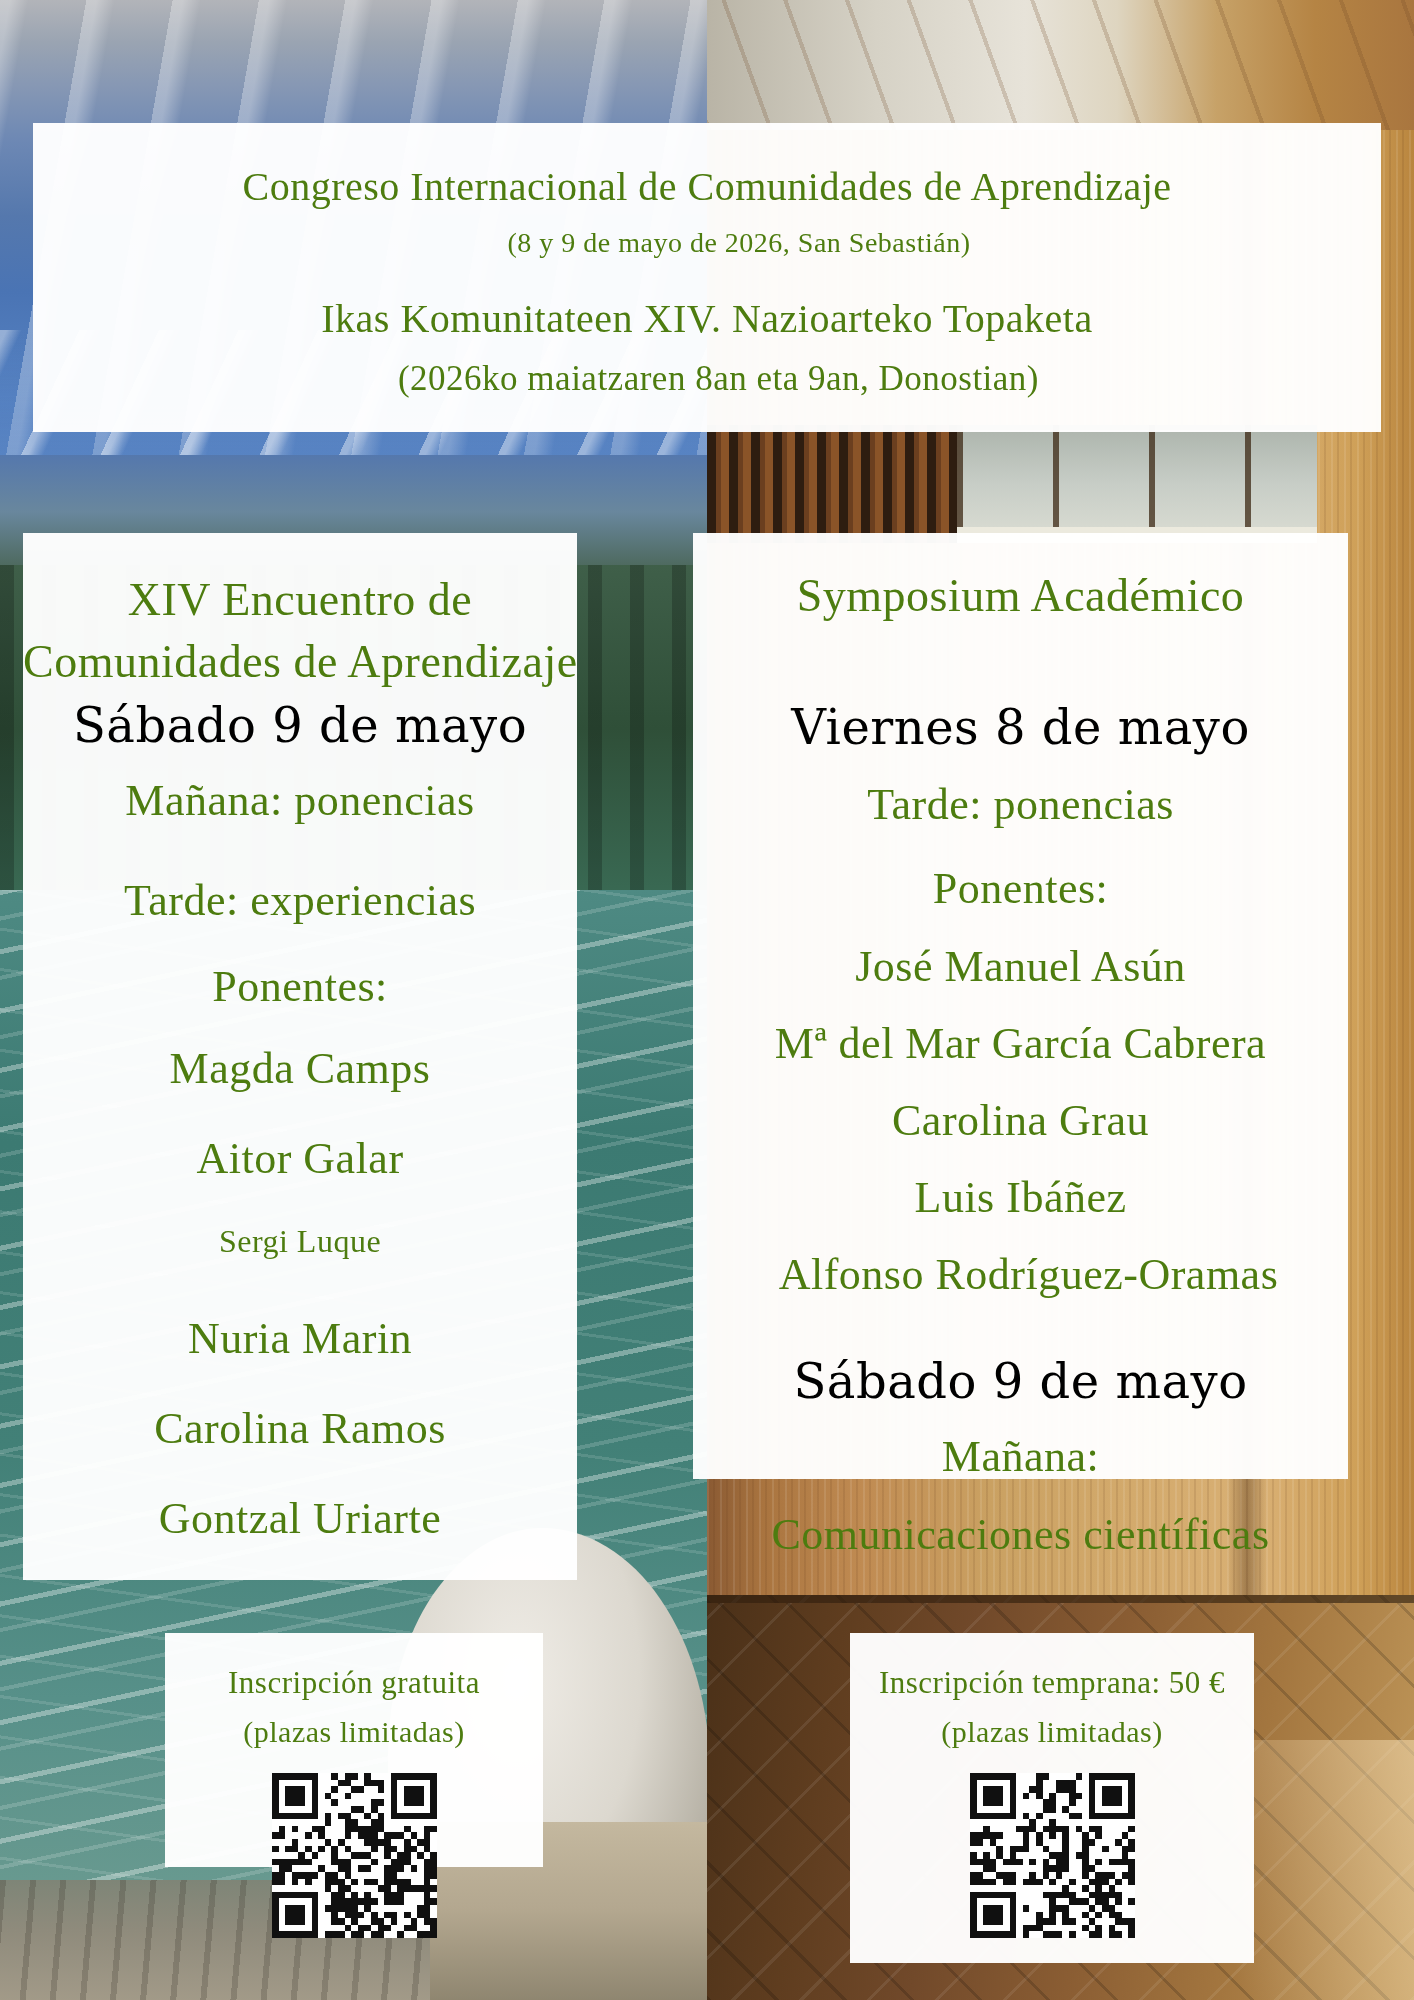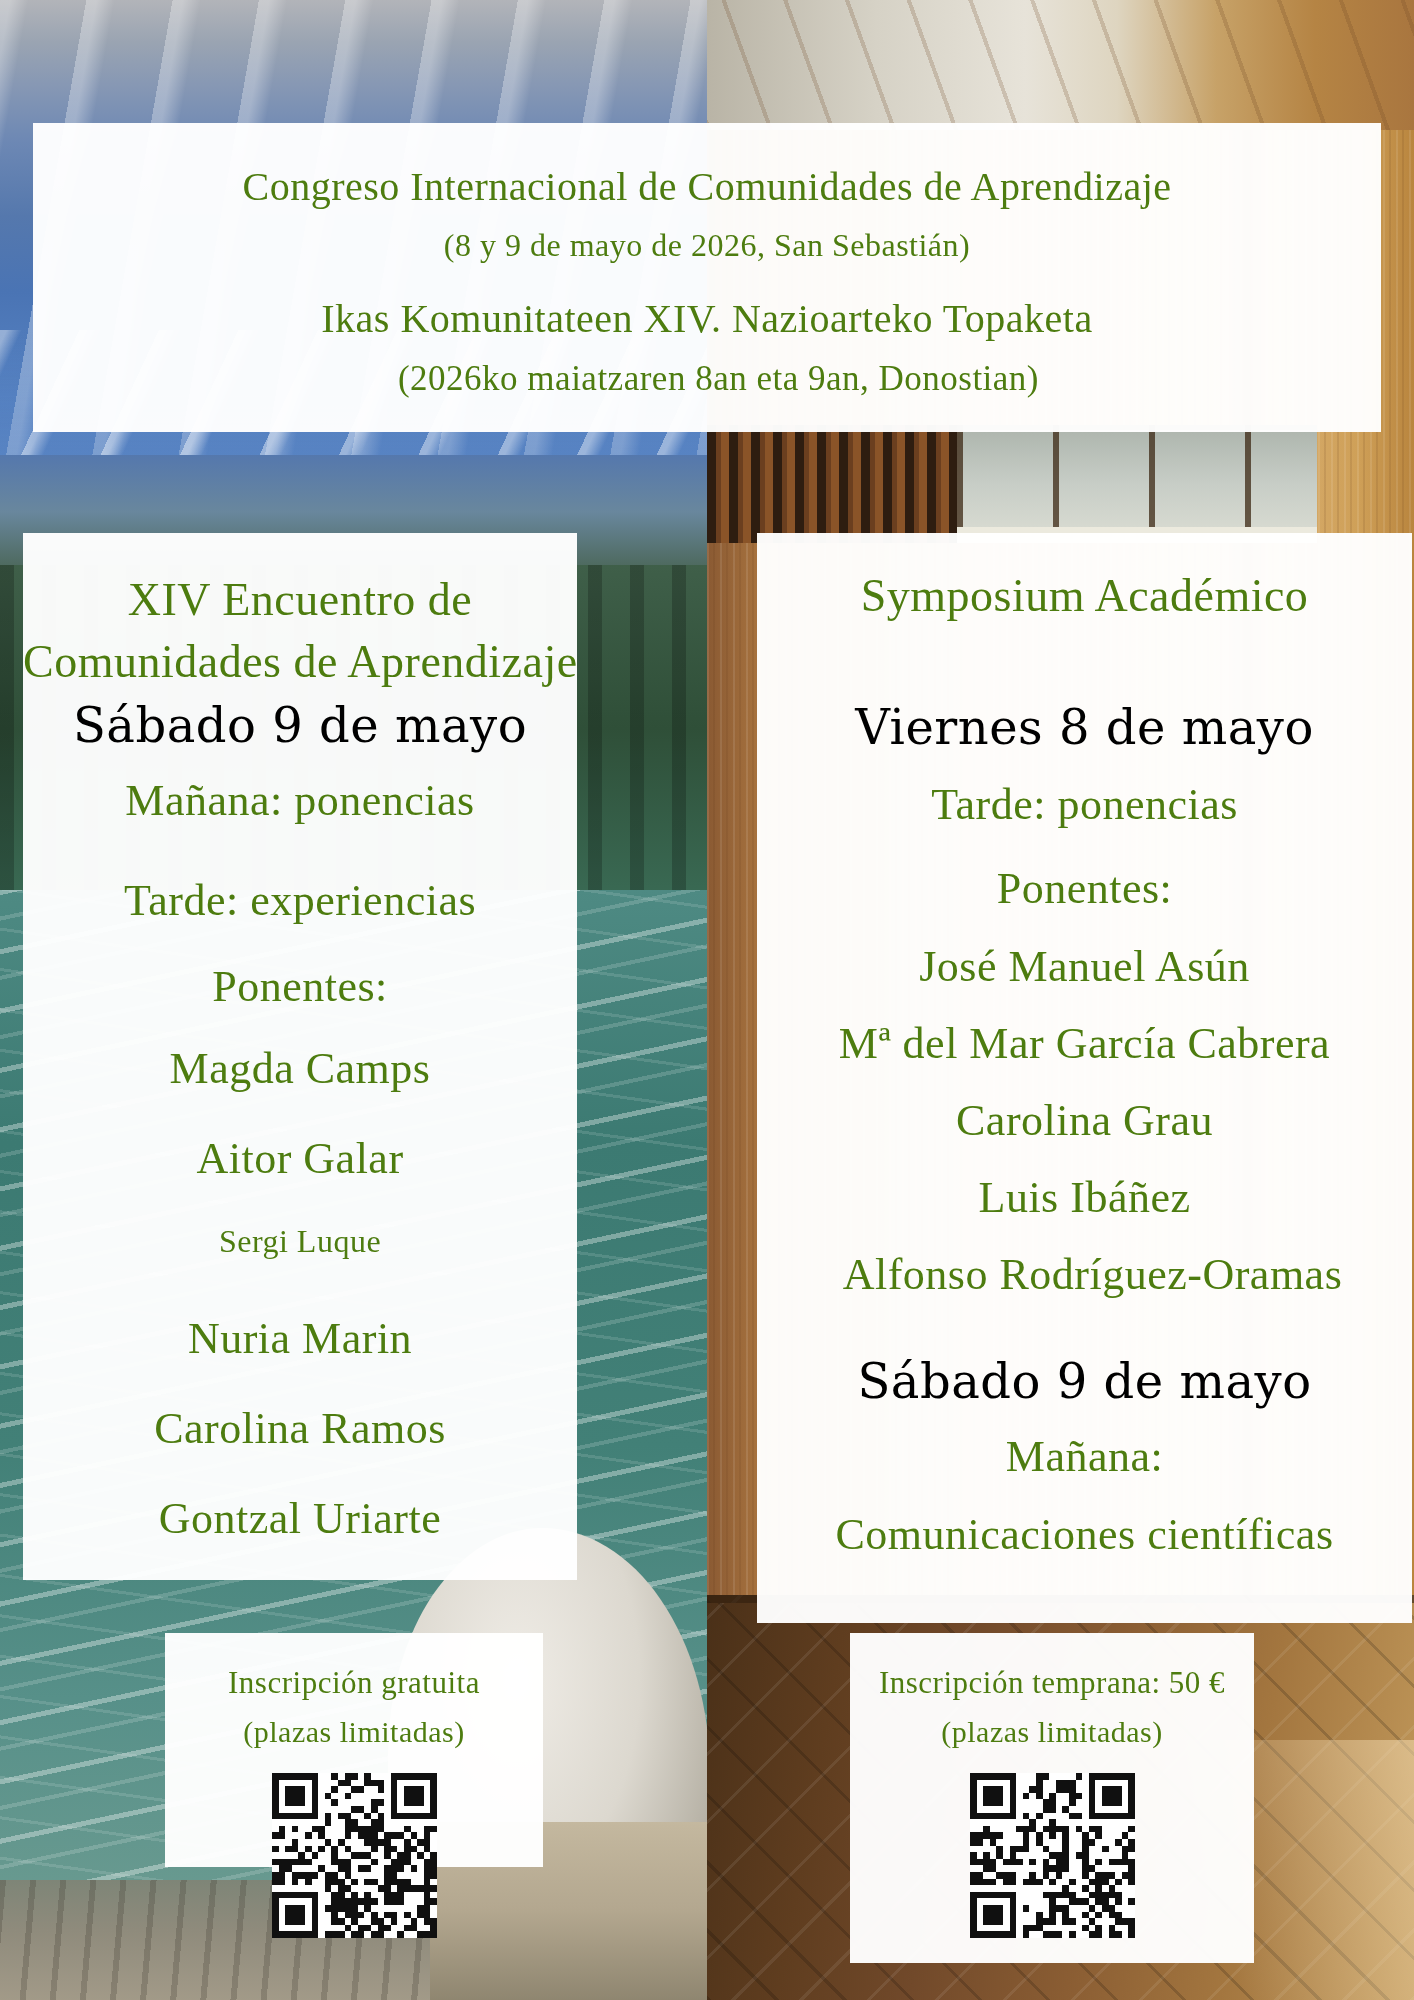--- a/index.html
+++ b/index.html
@@ -95,31 +95,31 @@
   }
   .floor-light{
     position:absolute;right:0;top:1740px;width:330px;height:260px;
     background:linear-gradient(250deg, rgba(245,222,180,.55) 0%, rgba(245,222,180,0) 62%);
   }
 
   
   .card{position:absolute;background:rgba(255,255,255,.97);}
   .banner   {left:33px;  top:123px;  width:1348px; height:309px;}
   .panel-l  {left:23px;  top:533px;  width:554px;  height:1047px;}
-  .panel-r  {left:757px; top:533px;  width:655px;  height:1090px;}
+  .panel-r  {left:693px; top:533px;  width:655px;  height:946px;}
   .reg-l    {left:165px; top:1633px; width:378px;  height:234px;}
   .reg-r    {left:850px; top:1633px; width:404px;  height:330px;}
 
   .tline{position:absolute;left:0;width:100%;text-align:center;color:#4d7c0f;letter-spacing:.5px;white-space:nowrap;}
   .thin  {font-family:"Liberation Serif",serif;font-weight:400;}
   .bold  {font-family:"DejaVu Serif",serif;font-weight:400;color:#000000;}
 
   
   .b1{top:40px; font-size:40px;}
-  .b2{top:104px;font-size:32px;}
+  .b2{top:104px;font-size:28px;margin-left:32px;}
   .b3{top:172px;font-size:40px;}
   .b4{top:236px;font-size:35px;padding-left:23px;}
 
   
   .L1{top:40px;  font-size:46px;}
   .L2{top:102px; font-size:46px;}
   .Ld{top:164px; font-size:48px;}
   .L3{top:242px; font-size:44px;}
   .L4{top:342px; font-size:44px;}
   .L5{top:428px; font-size:44px;}

